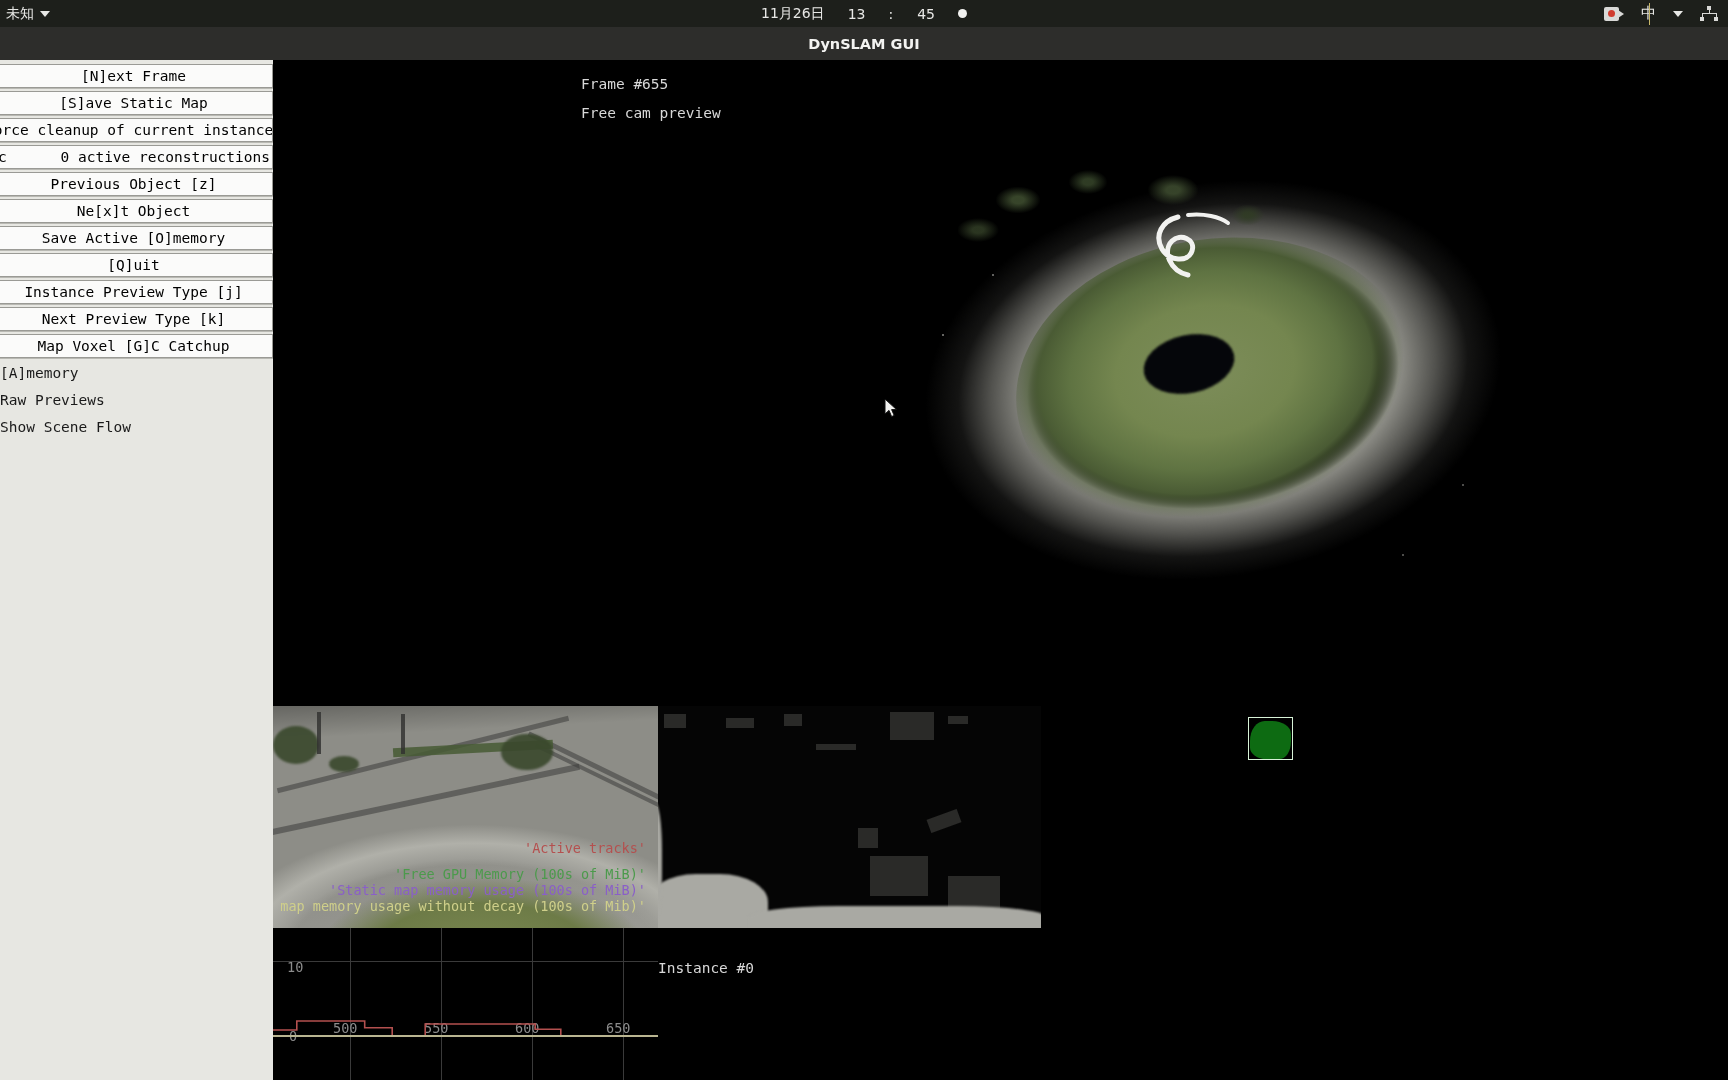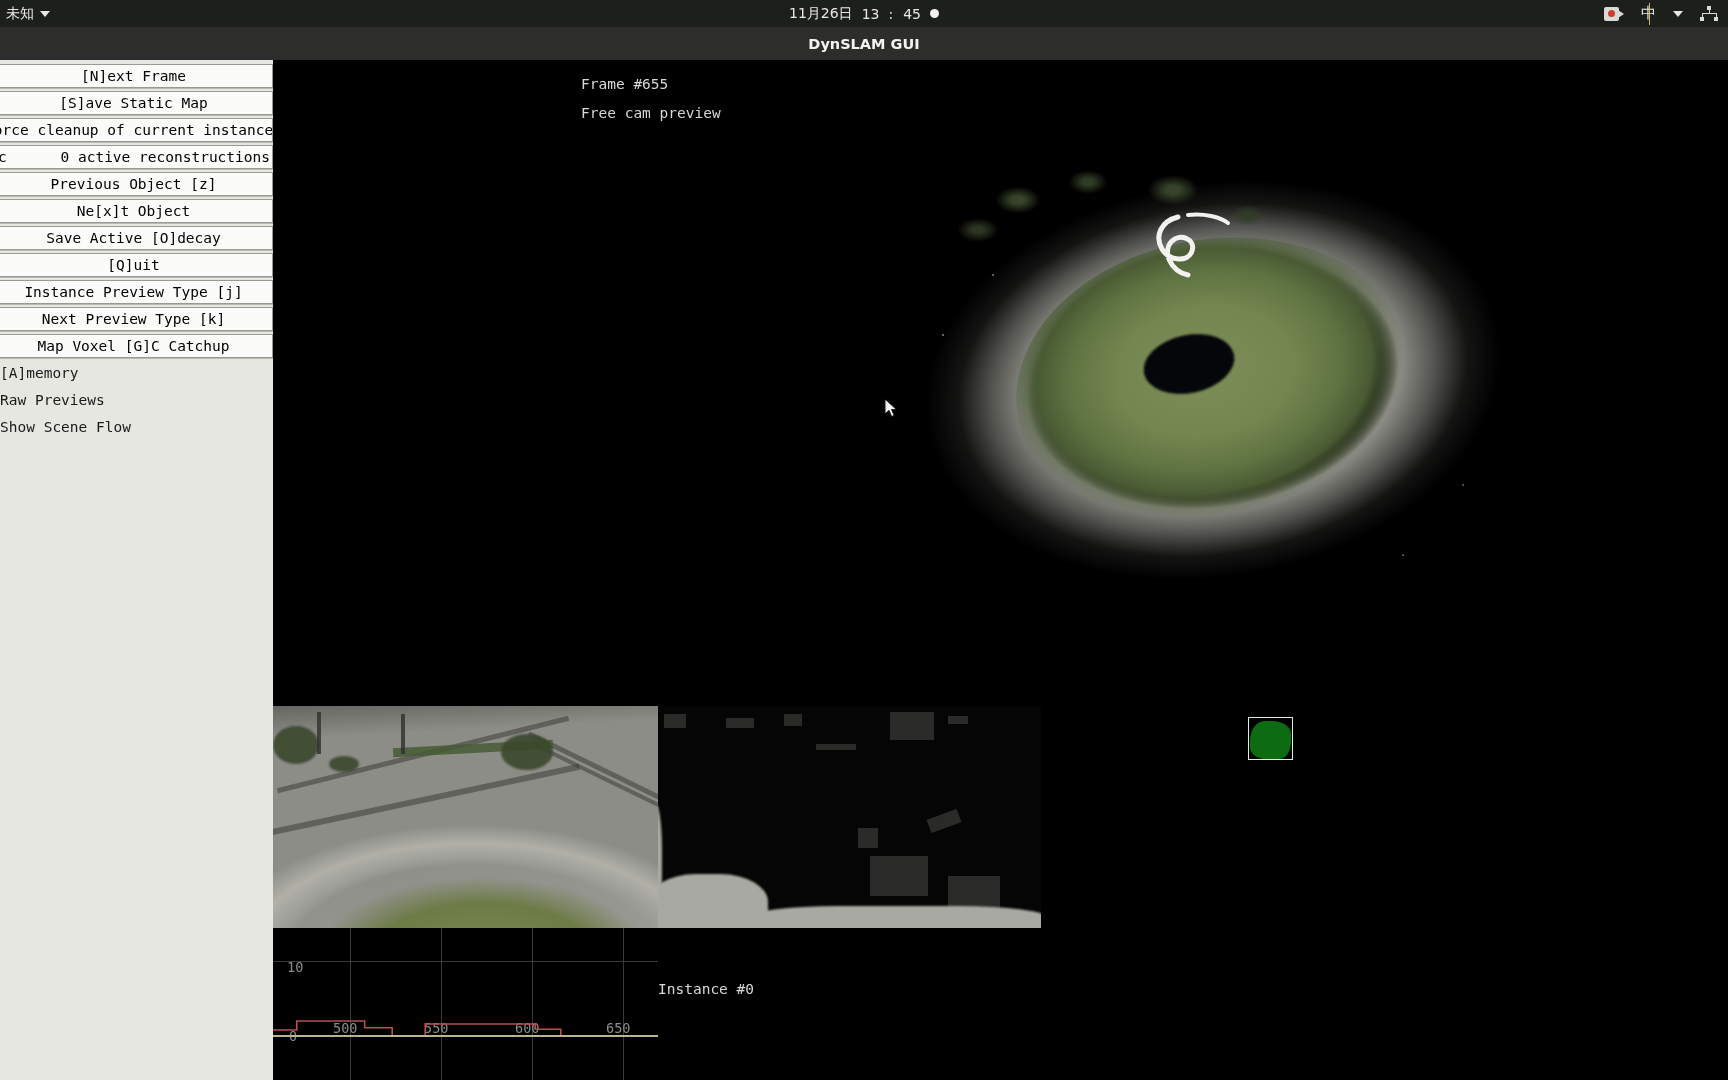--- a/index.html
+++ b/index.html
@@ -8,21 +8,21 @@
 
   
   #topbar{
     position:absolute; left:0; top:0; width:1728px; height:27px;
     background:#1d1f1b; color:#e8e8e6; display:flex; align-items:center;
     font-size:14px; font-family:"DejaVu Sans", sans-serif;
   }
   #topbar .left{ display:flex; align-items:center; gap:6px; padding-left:6px; }
   #topbar .center{
     position:absolute; left:0; right:0; text-align:center; pointer-events:none;
-    display:flex; justify-content:center; align-items:center; gap:9px;
+    display:flex; justify-content:center; align-items:center; gap:23px;
   }
   #topbar .right{ margin-left:auto; display:flex; align-items:center; gap:17px; padding-right:10px; }
   .caret{ width:0;height:0;border-left:5px solid transparent;border-right:5px solid transparent;border-top:6px solid #e8e8e6; display:inline-block; }
   .rec-dot{ width:9px;height:9px;border-radius:50%;background:#f2f2f0; display:inline-block; }
   .clock-sep{ letter-spacing:1px; }
   .cam-icon{ position:relative; width:20px; height:14px; }
   .cam-icon .body{ position:absolute; left:0; top:0; width:15px; height:14px; background:#d9d9d7; border-radius:2px; }
   .cam-icon .lens{ position:absolute; left:3.5px; top:3.5px; width:7px; height:7px; border-radius:50%; background:#d03b2e; }
   .cam-icon .tail{ position:absolute; right:0; top:3px; width:0;height:0;
      border-top:4px solid transparent;border-bottom:4px solid transparent;border-left:6px solid #d9d9d7; }
@@ -213,21 +213,21 @@
       <span class="vkey">c</span>
       <span>0 active reconstructions</span>
     </div>
     <div class="pbtn" style="top:112px">
         <span>Previous Object [z]</span>
       </div>
     <div class="pbtn" style="top:139px">
         <span>Ne[x]t Object</span>
       </div>
     <div class="pbtn" style="top:166px">
-        <span>Save Active [O]decay</span>
+        <span>Save Active [O]memory</span>
       </div>
     <div class="pbtn" style="top:193px">
         <span>[Q]uit</span>
       </div>
     <div class="pbtn" style="top:220px">
         <span>Instance Preview Type [j]</span>
       </div>
     <div class="pbtn" style="top:247px">
         <span>Next Preview Type [k]</span>
       </div>
@@ -289,21 +289,21 @@
         <div class="patch" style="left:270px;top:108px;width:32px;height:14px;transform:rotate(-20deg)"></div>
         <div class="patch" style="left:212px;top:150px;width:58px;height:40px"></div>
         <div class="patch" style="left:290px;top:170px;width:52px;height:34px"></div>
         <div class="patch" style="left:200px;top:122px;width:20px;height:20px"></div>
         <div class="bright" style="left:-10px;top:168px;width:120px;height:70px;border-radius:40%"></div>
         <div class="bright" style="left:90px;top:200px;width:300px;height:40px;border-radius:30%"></div>
         <div class="bright" style="left:-14px;top:96px;width:18px;height:120px;border-radius:40%"></div>
       </div>
     </div>
 
-    <div class="vp-label" style="left:385px; top:921px">Instance #0</div>
+    <div class="vp-label" style="left:385px; top:900px">Instance #0</div>
 
     <div id="pane-obj">
       <div class="blob"></div>
     </div>
 
     <div id="chart">
 
       <div class="cgrid" style="left:77px;top:0;width:1px;height:152px"></div>
       <div class="cgrid" style="left:168px;top:0;width:1px;height:152px"></div>
       <div class="cgrid" style="left:259px;top:0;width:1px;height:152px"></div>
@@ -320,20 +320,26 @@
       <span class="caxis" style="left:333px;top:92px">650</span>
 
       <svg id="chart-svg" width="385" height="152" viewBox="0 0 385 152" style="position:absolute;left:0;top:0">
           <path d="M0.0 102.0 L12.8 102.0 L12.8 102.0 L23.8 102.0 L23.8 93.0 L82.5 93.0 L82.5 93.0 L91.7 93.0 L91.7 99.8 L104.5 99.8 L104.5 99.8 L119.2 99.8 L119.2 108.0 L133.8 108.0 L133.8 108.0 L152.2 108.0 L152.2 96.0 L165.0 96.0 L165.0 96.0 L177.8 96.0 L177.8 96.0 L192.5 96.0 L192.5 96.0 L247.5 96.0 L247.5 96.0 L262.2 96.0 L262.2 101.3 L275.0 101.3 L275.0 101.3 L287.8 101.3 L287.8 108.0 L302.5 108.0 L302.5 108.0 L339.2 108.0 L339.2 108.0 L375.8 108.0 L375.8 108.0" fill="none" stroke="#b4504f" stroke-width="1.6"></path>
           <path d="M0.0 108.0 L82.5 108.0 L82.5 108.0 L174.2 108.0 L174.2 108.0 L265.8 108.0 L265.8 108.0 L357.5 108.0 L357.5 108.0 L385.0 108.0 L385.0 108.0" fill="none" stroke="#4c9a4c" stroke-width="1.6"></path>
           <path d="M0.0 108.0 L82.5 108.0 L82.5 108.0 L174.2 108.0 L174.2 108.0 L265.8 108.0 L265.8 108.0 L357.5 108.0 L357.5 108.0 L385.0 108.0 L385.0 108.0" fill="none" stroke="#8a5fc8" stroke-width="1.6"></path>
           <path d="M0.0 108.0 L82.5 108.0 L82.5 108.0 L174.2 108.0 L174.2 108.0 L265.8 108.0 L265.8 108.0 L357.5 108.0 L357.5 108.0 L385.0 108.0 L385.0 108.0" fill="none" stroke="#cfcf8a" stroke-width="1.6"></path>
         </svg>
     </div>
 
+    <div style="position:absolute;left:0;top:780px;width:385px;height:90px;pointer-events:none">
+      <span class="ctext" style="right:12px;top:0px;color:#b4504f">'Active tracks'</span>
+      <span class="ctext" style="right:12px;top:26px;color:#4c9a4c">'Free GPU Memory (100s of MiB)'</span>
+      <span class="ctext" style="right:12px;top:42px;color:#8a5fc8">'Static map memory usage (100s of MiB)'</span>
+      <span class="ctext" style="right:12px;top:58px;color:#cfcf8a">map memory usage without decay (100s of Mib)'</span>
+    </div>
 
     <div id="cursor">
       <svg width="14" height="20" viewBox="0 0 14 20">
         <path d="M1 1 L1 16 L5 12.4 L7.6 18.6 L10.2 17.4 L7.6 11.6 L12.5 11.6 Z" fill="#f2f2f0" stroke="#111" stroke-width="1"></path>
       </svg>
     </div>
 
   </div>
 </div>
 

